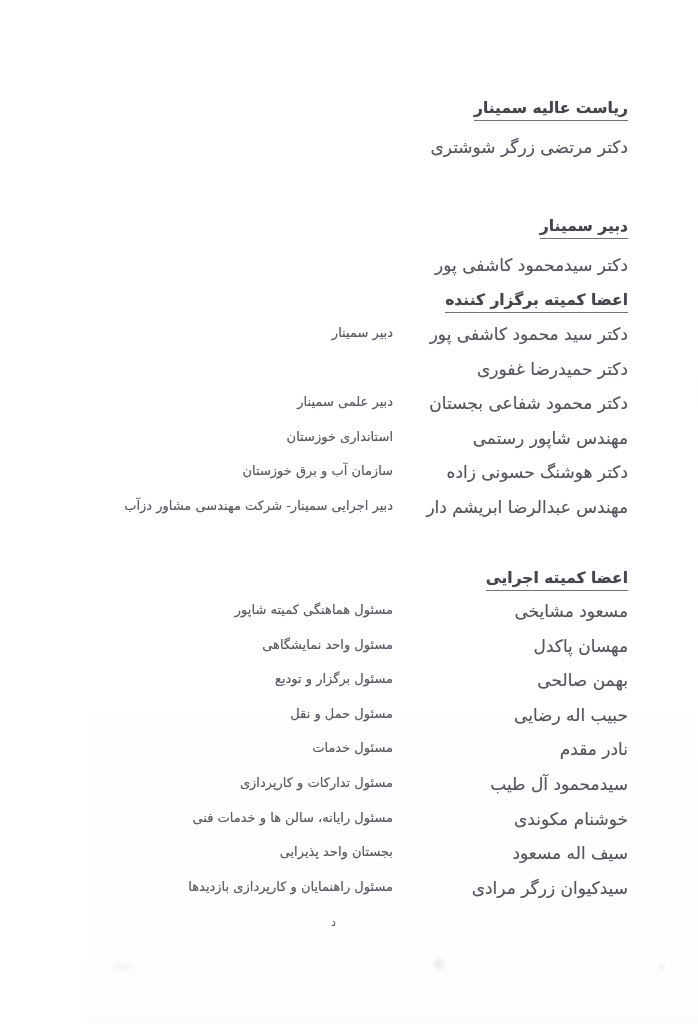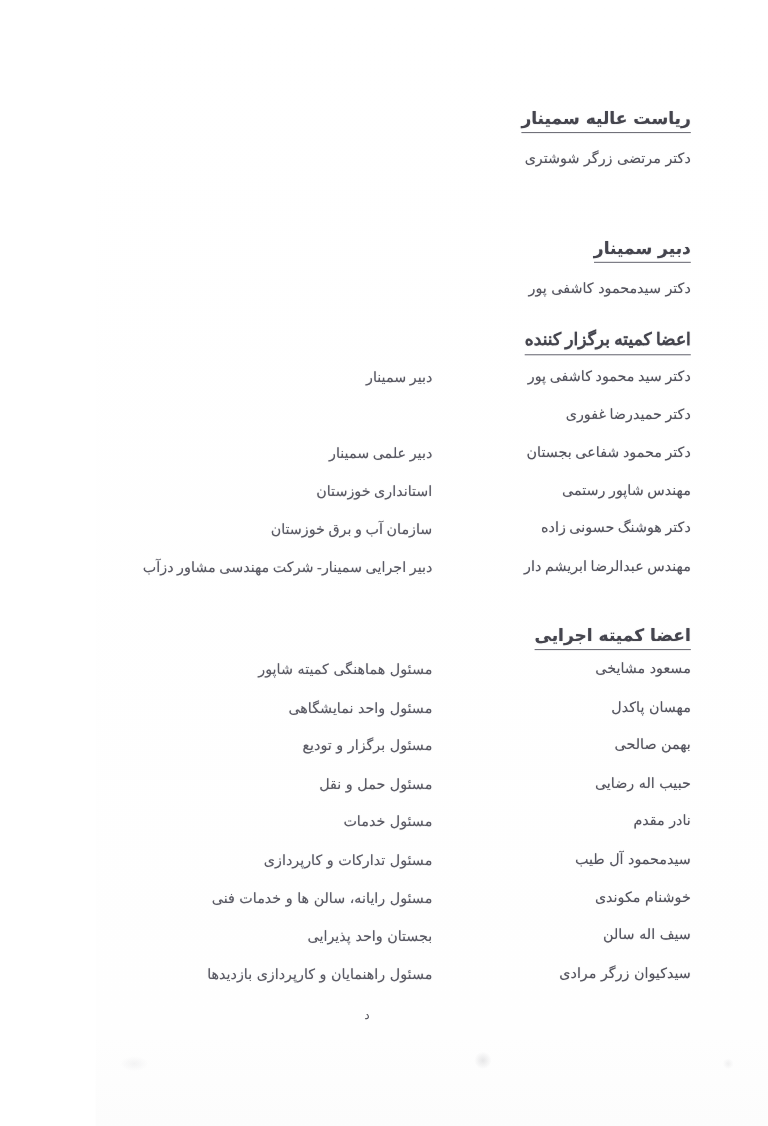--- a/index.html
+++ b/index.html
@@ -15,21 +15,21 @@
     background:linear-gradient(180deg,#ffffff 0%,#fefefe 92%,#fcfcfc 100%);
     direction:rtl;
   }
   .section{
     position:absolute;
     right:70px;
     text-align:right;
   }
   .s1{top:98px;}
   .s2{top:216px;}
-  .s3{top:300px;font-family:Liberation Serif, serif;}
+  .s3{top:290px;}
   .s4{top:568px;}
   .heading{
     display:inline-block;
     font-size:15.5px;
     font-weight:bold;
     color:#45454e;
     letter-spacing:.2px;
     padding-bottom:3px;
     border-bottom:1.5px solid #71717a;
     text-shadow:0 0 .8px rgba(69,69,78,.55);
@@ -40,21 +40,21 @@
   .s4 .rows{margin-top:6px;}
   .row{
     position:relative;
     height:34.6px;
     white-space:nowrap;
   }
   .s1 .row,.s2 .row{height:30px;margin-top:12px;}
   .name{
     position:absolute;
     right:0;top:4px;
-    font-size:13px;
+    font-size:17px;
     color:#55555f;
     text-shadow:0 0 .7px rgba(85,85,95,.5);
     white-space:nowrap;
   }
   .role{
     position:absolute;
     right:235px;top:5px;
     font-size:13px;
     color:#5a5a64;
     text-shadow:0 0 .7px rgba(90,90,100,.5);
@@ -161,21 +161,21 @@
         </div>
         <div class="row">
           <span class="name">سیدمحمود آل طیب</span>
           <span class="role">مسئول تدارکات و کارپردازی</span>
         </div>
         <div class="row">
           <span class="name">خوشنام مکوندی</span>
           <span class="role">مسئول رایانه، سالن ها و خدمات فنی</span>
         </div>
         <div class="row">
-          <span class="name">سیف اله سالن</span>
+          <span class="name">سیف اله مسعود</span>
           <span class="role">بجستان واحد پذیرایی</span>
         </div>
         <div class="row">
           <span class="name">سیدکیوان زرگر مرادی</span>
           <span class="role">مسئول راهنمایان و کارپردازی بازدیدها</span>
         </div>
       </div>
   </div>
 
   <div class="page-marker">د</div>

